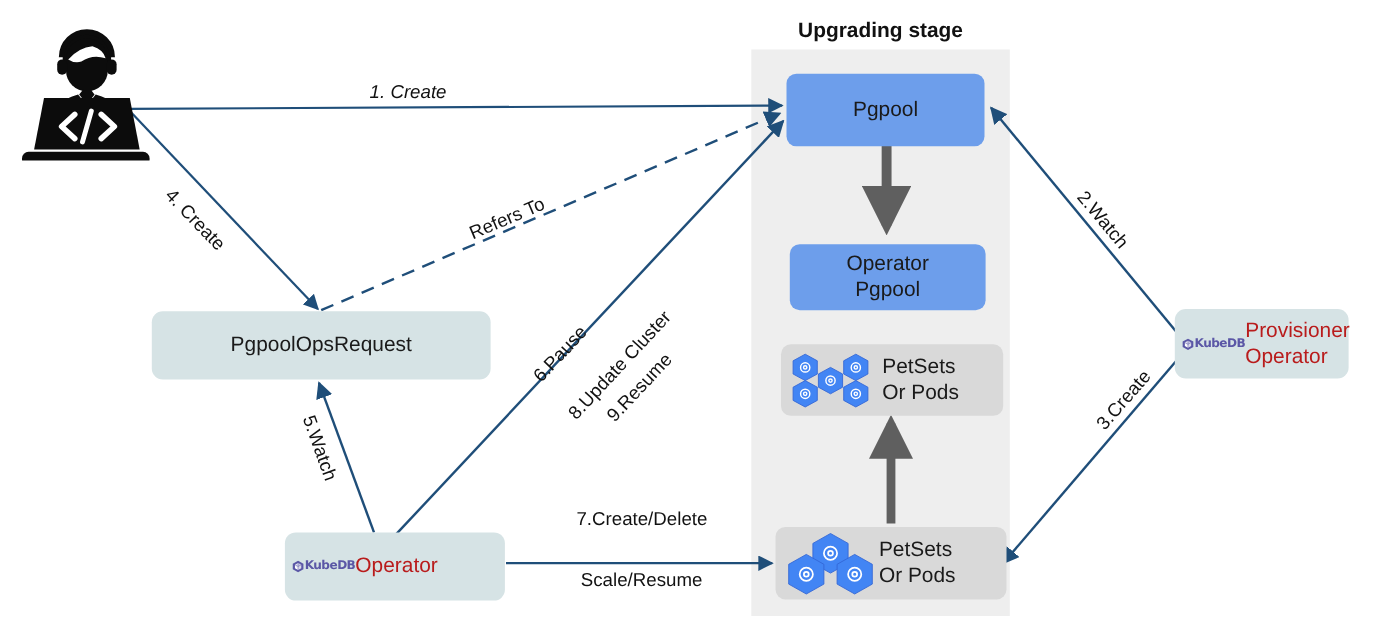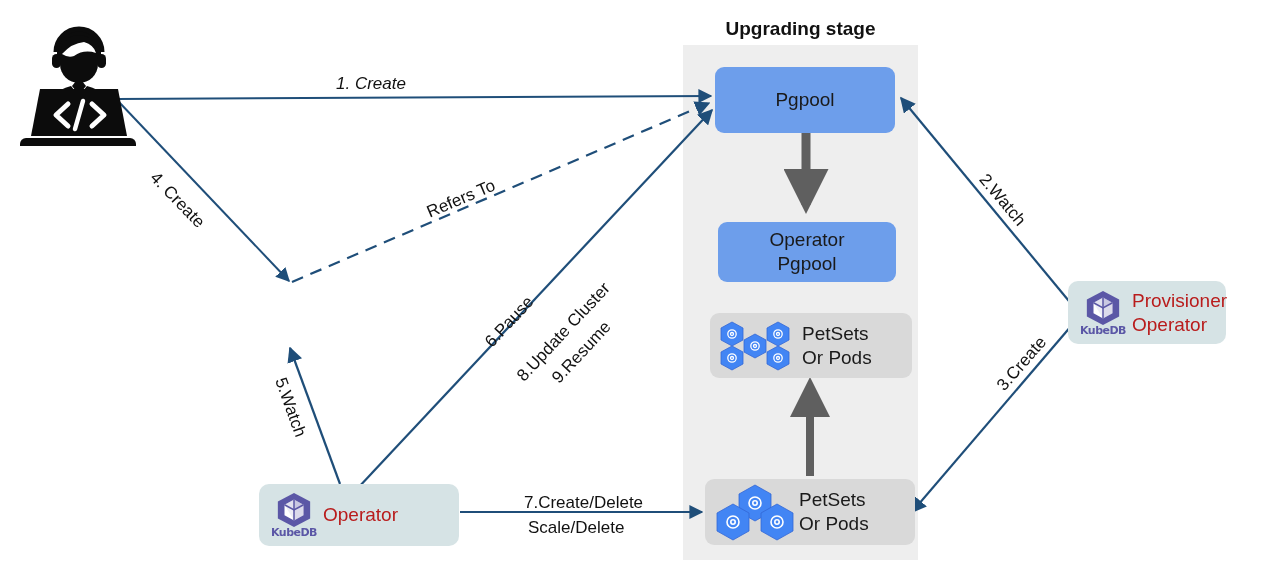--- a/index.html
+++ b/index.html
@@ -70,21 +70,20 @@
     background: #d6e3e5;
     border-radius: 10px;
     display: flex;
     align-items: center;
     justify-content: flex-start;
   }
   .op-logo {
     width: 58px;
     flex: 0 0 58px;
     display: flex;
-    flex-direction: column;
     align-items: center;
     justify-content: space-between;
     margin-left: 6px;
   }
   .op-label {
     flex: 1 1 auto;
     font-size: 19px;
     color: #b91c1c;
     line-height: 1.22;
     padding-right: 6px;
@@ -245,20 +244,23 @@
             <circle cx="66" cy="40" r="2.2"></circle>
         </g>
       </svg>
     </div>
     <div class="petset-label">
       <div>PetSets</div>
       <div>Or Pods</div>
     </div>
   </div>
 
+  <div class="node teal-box" style="left:138px; top:283px; width:308px; height:62px;">
+    <span>PgpoolOpsRequest</span>
+  </div>
 
   <div class="op-node" style="left:1068px; top:281px; width:158px; height:63px;">
     <div class="op-logo">
       <svg viewBox="0 0 42 40" width="42" height="38" xmlns="http://www.w3.org/2000/svg">
         <polygon points="21,2 38,11 38,29 21,38 4,29 4,11" fill="#5b57a6"></polygon>
         <polygon points="21,9 31,14.5 31,25.5 21,31 11,25.5 11,14.5" fill="#ffffff"></polygon>
         <path d="M21 9 L21 20 L11 14.5 z" fill="#5b57a6" opacity="0.18"></path>
         <path d="M21 9 L31 14.5 L21 20 z" fill="#5b57a6" opacity="0.33"></path>
         <path d="M11 14.5 L21 20 L21 31 z" fill="#5b57a6" opacity="0.1"></path>
         <path d="M21 20 L31 14.5 L31 25.5 L21 31 z" fill="#5b57a6" opacity="0.22"></path>
@@ -299,21 +301,21 @@
   <div class="edge-label" style="left:424px; top:204px; transform:rotate(-23deg);">Refers To</div>
 
   <div class="edge-label" style="left:481px; top:338px; transform:rotate(-47deg);">6.Pause</div>
 
   <div class="edge-label" style="left:513px; top:372px; transform:rotate(-47deg);">8.Update Cluster</div>
 
   <div class="edge-label" style="left:548px; top:374px; transform:rotate(-47deg);">9.Resume</div>
 
   <div class="edge-label" style="left:289px; top:375px; transform:rotate(70deg);">5.Watch</div>
 
-  <div class="edge-label" style="left:524px; top:493px;text-align:center;">7.Create/Delete</div>
-
-  <div class="edge-label" style="left:528px; top:518px;">Scale/Delete</div>
+  <div class="edge-label" style="left:524px; top:462px;text-align:center;">7.Create/Delete</div>
+
+  <div class="edge-label" style="left:528px; top:518px;">Scale/Resume</div>
 
   <div class="edge-label" style="left:990px; top:170px; transform:rotate(50deg);">2.Watch</div>
 
   <div class="edge-label" style="left:993px; top:382px; transform:rotate(-49deg);">3.Create</div>
 
 </div>
 
 </body></html>

